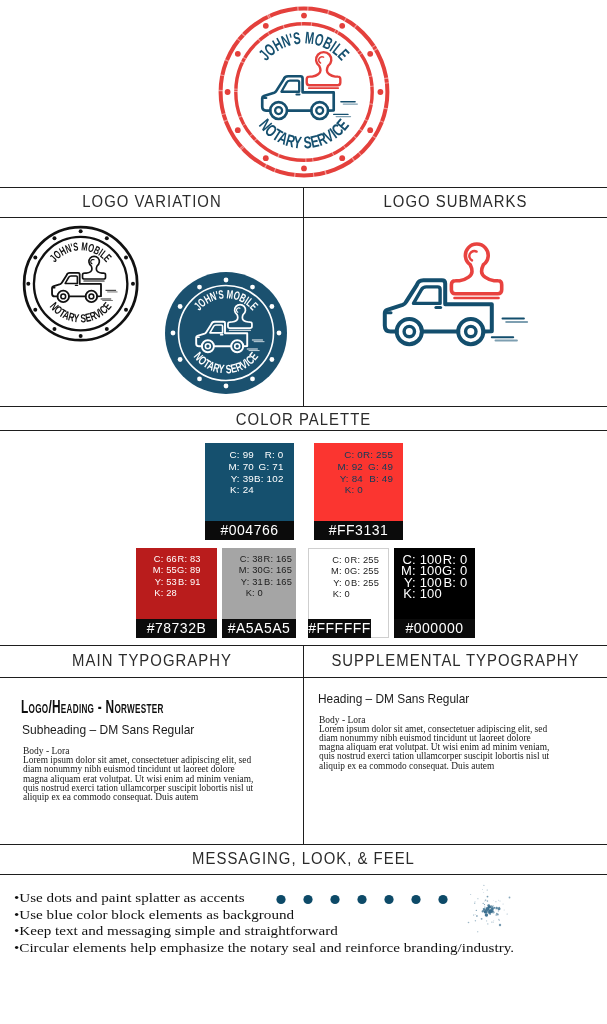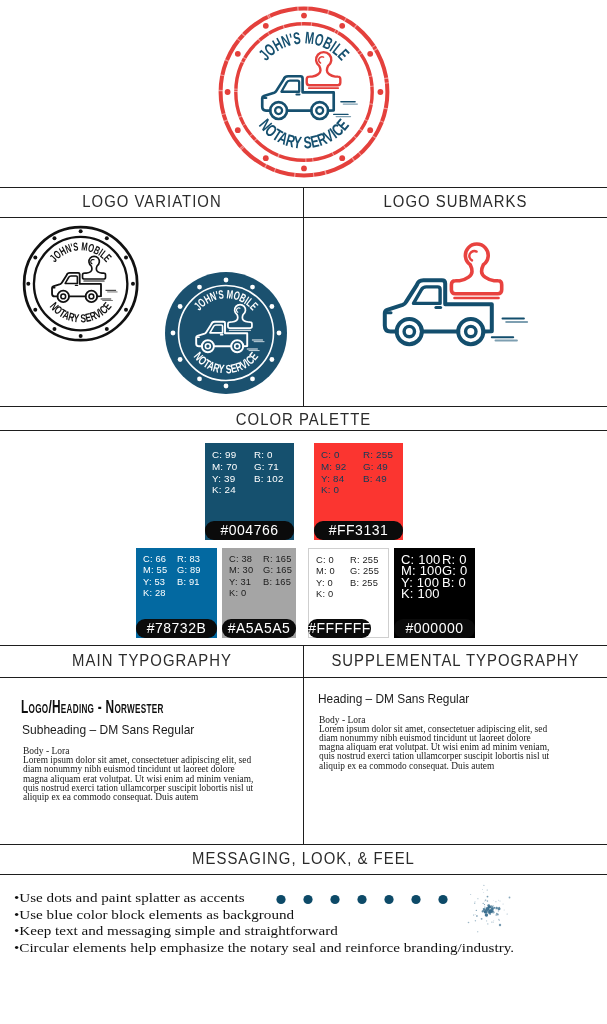--- a/index.html
+++ b/index.html
@@ -2,24 +2,24 @@
 <html><head>
 <meta charset="utf-8">
 <style>
   html,body{margin:0;padding:0;background:#fff;}
   #page{position:relative;width:607px;height:1024px;background:#fff;overflow:hidden;
         font-family:"Liberation Sans",sans-serif;}
   .hline{position:absolute;left:0;width:607px;height:0;border-top:1px solid #1e1e1e;}
   .vline{position:absolute;width:0;border-left:1px solid #1e1e1e;}
   .hdr{position:absolute;text-align:center;font-size:16px;letter-spacing:1.1px;color:#2b2b2b;transform:scaleX(.93);}
   .sw{position:absolute;box-sizing:border-box;}
-  .sw .vals{position:absolute;left:7px;top:6px;font-size:9.8px;line-height:11.6px;letter-spacing:.2px;}
+  .sw .vals{position:absolute;left:7px;top:6px;font-size:9.8px;line-height:11.6px;letter-spacing:.2px;text-align:right;}
   .sw .vals td{padding:0 0 0 0;}
   .sw .bar{position:absolute;left:0;bottom:0;width:100%;height:19px;background:#0b0b0b;color:#fff;
-           text-align:center;font-size:14px;line-height:19px;letter-spacing:.5px;border-radius:9px;}
+           text-align:center;font-size:14px;line-height:19px;letter-spacing:.5px;}
   svg{position:absolute;overflow:visible;}
 </style>
 </head>
 <body>
 <div id="page">
 
 <div class="hline" style="top:187px"></div>
 
 <div class="hline" style="top:217px"></div>
 
@@ -245,21 +245,21 @@
     <tr>
               <td>K:&nbsp;0</td>
               <td></td>
             </tr>
   </tbody>
         </table>
       </div>
   <div class="bar">#FF3131</div>
 </div>
 
-<div class="sw" style="left:136px;top:548px;width:81px;height:90px;background:#0369a1;color:#fff">
+<div class="sw" style="left:136px;top:548px;width:81px;height:90px;background:#b91c1c;color:#fff">
   <div class="vals">
         <table cellspacing="0" cellpadding="0" style="font-size:9.3px;line-height:11.3px;color:#fff;border-collapse:collapse">
     <tbody>
             <tr>
               <td style="width:34px">C:&nbsp;66</td>
               <td>R:&nbsp;83</td>
             </tr>
     <tr>
               <td>M:&nbsp;55</td>
               <td>G:&nbsp;89</td>

